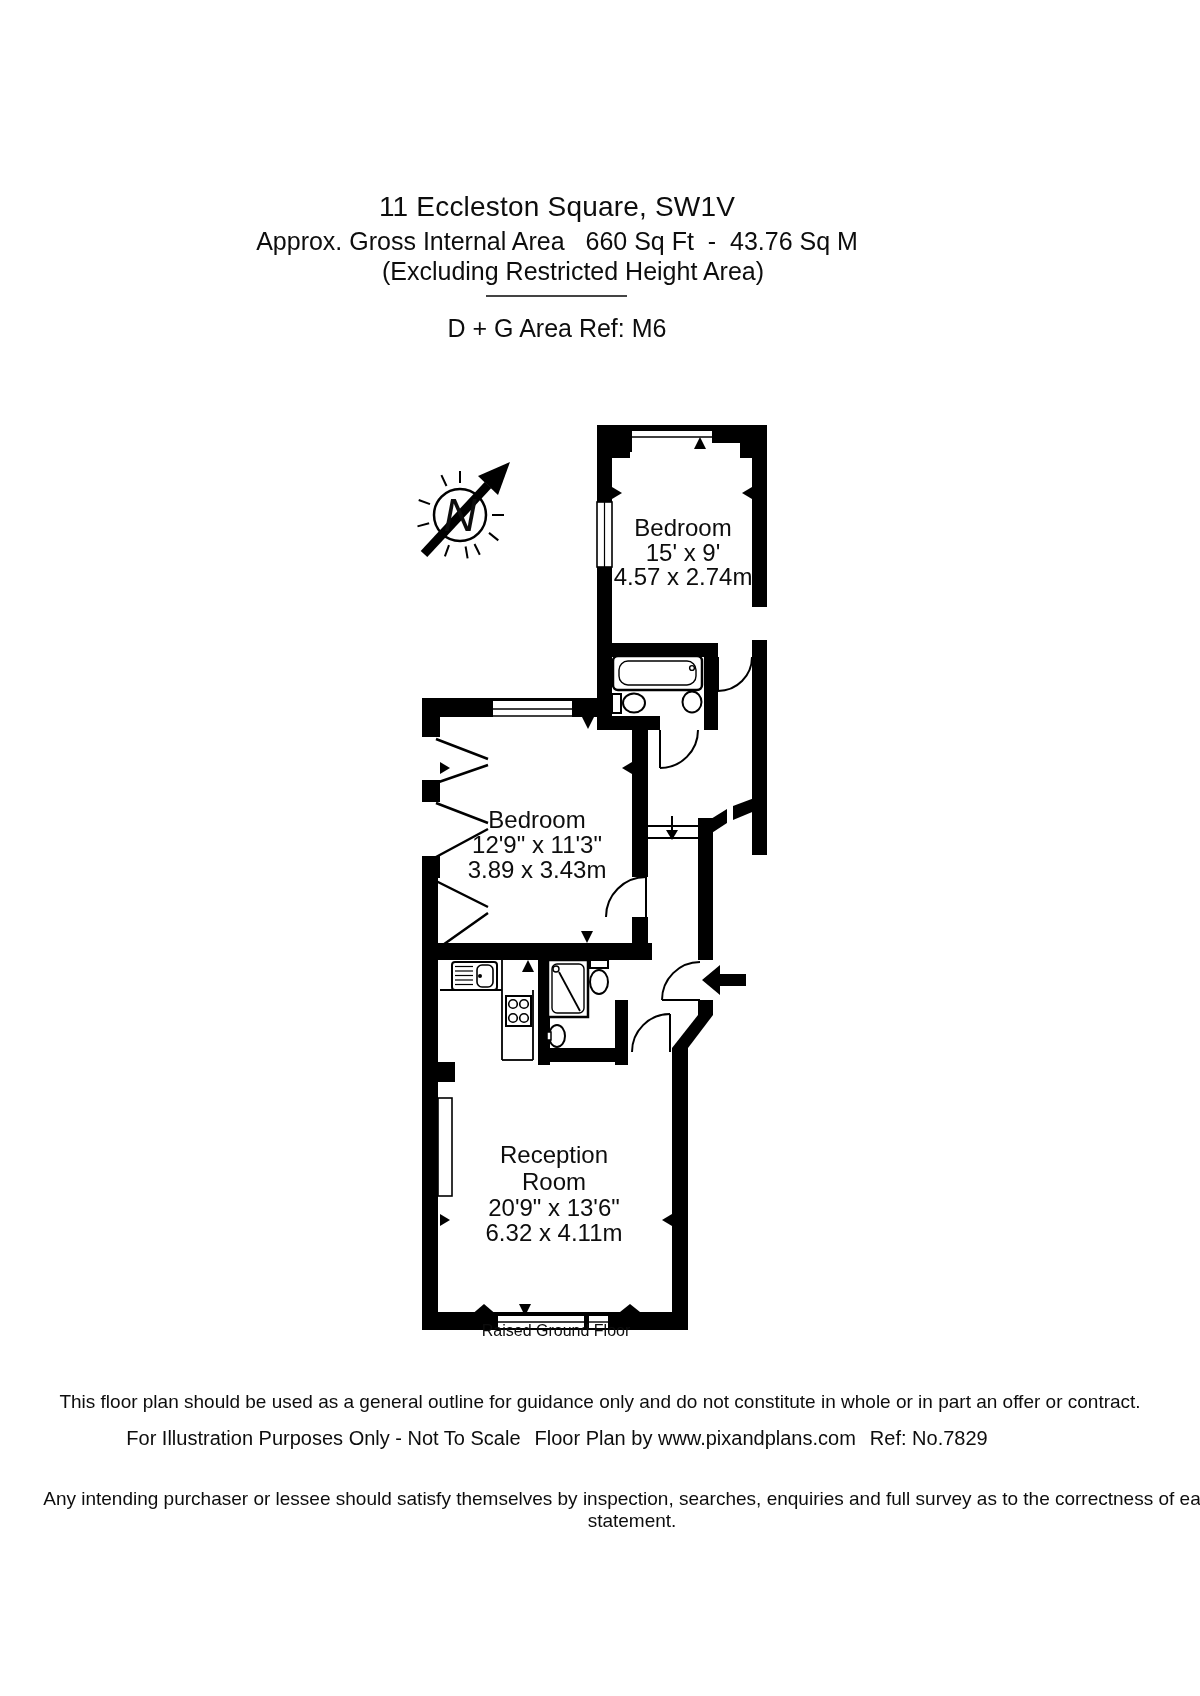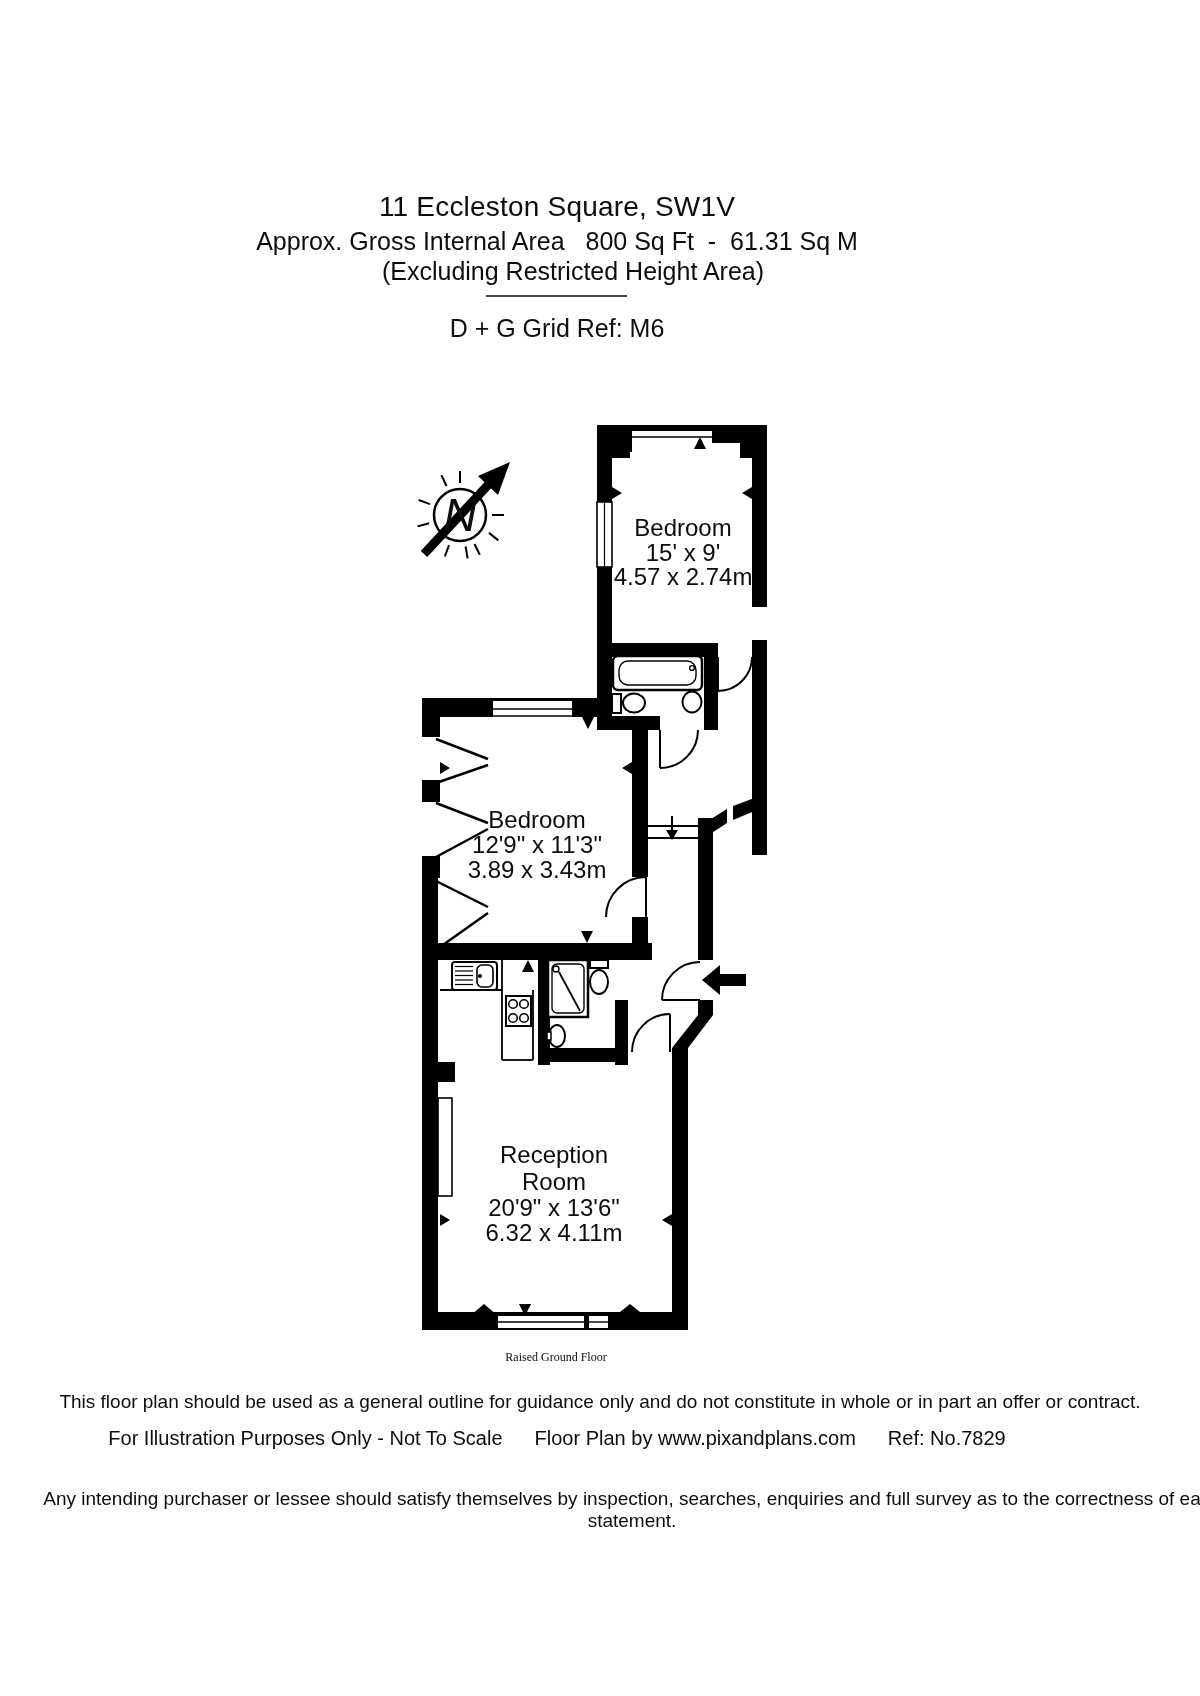--- a/index.html
+++ b/index.html
@@ -5,38 +5,38 @@
   html,body{margin:0;padding:0;background:#fff;}
   .page{position:relative;width:1200px;height:1696px;background:#ffffff;overflow:hidden;
         font-family:"Liberation Sans", sans-serif;color:#0d0d0d;}
   .abs{position:absolute;}
   .ctr{text-align:center;}
   .title{top:191px;left:0;width:1114px;font-size:28px;letter-spacing:.2px;}
   .subtitle{top:227px;left:0;width:1114px;font-size:25px;white-space:pre;}
   .note{top:257px;left:0;width:1114px;font-size:25px;padding-left:16px;}
   .divider{top:295px;left:486px;width:141px;border-top:2px solid #444;height:0;}
   .gridref{top:314px;left:0;width:1114px;font-size:25px;}
-  .floorlabel{top:1350px;left:0;width:1112px;font-size:12px;font-family:Liberation Serif, serif;}
-  .footline{top:1427px;left:0;width:1114px;display:flex;justify-content:center;gap:32px;font-size:20px;}
+  .floorlabel{top:1322px;left:0;width:1112px;font-size:16px;}
+  .footline{top:1427px;left:0;width:1114px;display:flex;justify-content:center;gap:14px;font-size:20px;}
   .disc{left:0;width:1200px;font-size:19px;}
   .d1{top:1391px;} .d2{top:1488px;padding-left:32px;} .d3{top:1513px;}
   svg{position:absolute;top:0;left:0;}
   svg text{font-family:"Liberation Sans", sans-serif;fill:#0d0d0d;font-size:24px;}
   svg .north-n{font-size:46px;font-style:italic;}
 </style>
 </head>
 <body>
 
 <div class="page">
 
   <div class="abs ctr title">11 Eccleston Square, SW1V</div>
-  <div class="abs ctr subtitle">Approx. Gross Internal Area   800 Sq Ft  -  61.31 Sq M</div>
+  <div class="abs ctr subtitle">Approx. Gross Internal Area   660 Sq Ft  -  43.76 Sq M</div>
   <div class="abs ctr note">(Excluding Restricted Height Area)</div>
   <div class="abs divider"></div>
-  <div class="abs ctr gridref">D + G Grid Ref: M6</div>
+  <div class="abs ctr gridref">D + G Area Ref: M6</div>
 
   <svg width="1200" height="1696" viewBox="0 0 1200 1696">
 
     <g fill="#000">
 
       <rect x="597" y="425" width="168" height="18"></rect>
       <rect x="597" y="425" width="33" height="33"></rect>
       <rect x="740" y="425" width="27" height="33"></rect>
       <rect x="612" y="443" width="20" height="9"></rect>
       <rect x="597" y="425" width="15" height="77"></rect>

